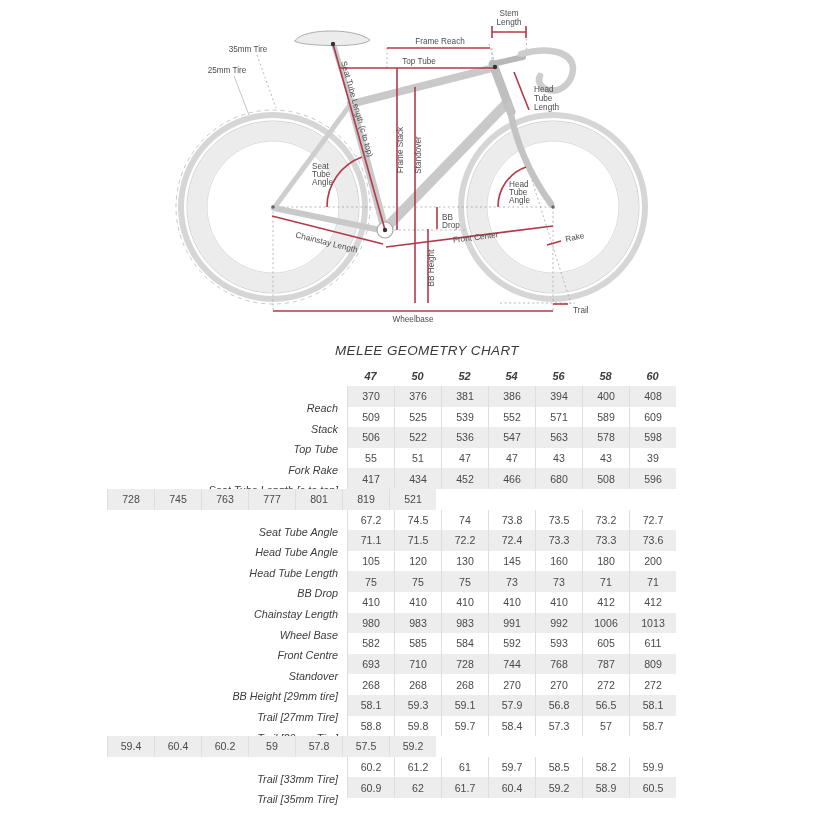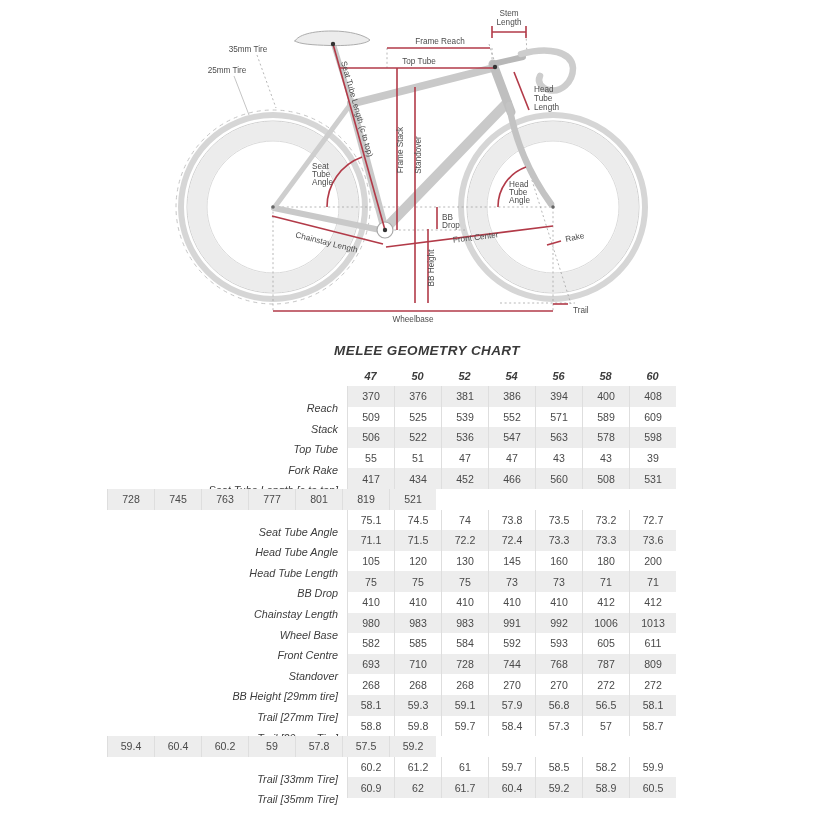--- a/index.html
+++ b/index.html
@@ -3,21 +3,21 @@
 <meta charset="utf-8">
 <style>
   html,body{margin:0;padding:0;}
   body{
     width:823px;height:823px;background:#ffffff;position:relative;overflow:hidden;
     font-family:"Liberation Sans", sans-serif;color:#3f3f3f;
   }
   .diagram-wrap{position:absolute;top:0;left:0;width:823px;height:340px;}
   .chart-title{
     position:absolute;top:343px;left:427px;transform:translateX(-50%);
-    font-size:13.5px;font-weight:bold;font-style:italic;letter-spacing:.4px;
+    font-size:13.5px;font-weight:normal;font-style:italic;letter-spacing:.4px;
     color:#3a3a3a;white-space:nowrap;
   }
   .geo-table{position:absolute;top:366px;left:107px;}
   .g-row{display:flex;align-items:stretch;height:20.6px;}
   .g-row.header{height:20px;}
   .g-label{
     width:240px;display:flex;align-items:center;justify-content:flex-end;
     padding-right:9px;box-sizing:border-box;
     font-style:italic;font-size:10.8px;color:#3d3d3d;white-space:nowrap;margin-top:22px;
   }
@@ -195,36 +195,36 @@
         <div class="g-cell">43</div>
         <div class="g-cell">43</div>
         <div class="g-cell">39</div>
       </div>
       <div class="g-row shade">
         <div class="g-label">Seat Tube Length [c to top]</div>
         <div class="g-cell">417</div>
         <div class="g-cell">434</div>
         <div class="g-cell">452</div>
         <div class="g-cell">466</div>
-        <div class="g-cell">560</div>
+        <div class="g-cell">680</div>
         <div class="g-cell">508</div>
-        <div class="g-cell">531</div>
+        <div class="g-cell">596</div>
       </div>
       <div class="g-row shade">
         <div class="g-cell">728</div>
         <div class="g-cell">745</div>
         <div class="g-cell">763</div>
         <div class="g-cell">777</div>
         <div class="g-cell">801</div>
         <div class="g-cell">819</div>
         <div class="g-cell">521</div>
       </div>
       <div class="g-row">
         <div class="g-label">Seat Tube Angle</div>
-        <div class="g-cell">75.1</div>
+        <div class="g-cell">67.2</div>
         <div class="g-cell">74.5</div>
         <div class="g-cell">74</div>
         <div class="g-cell">73.8</div>
         <div class="g-cell">73.5</div>
         <div class="g-cell">73.2</div>
         <div class="g-cell">72.7</div>
       </div>
       <div class="g-row shade">
         <div class="g-label">Head Tube Angle</div>
         <div class="g-cell">71.1</div>

